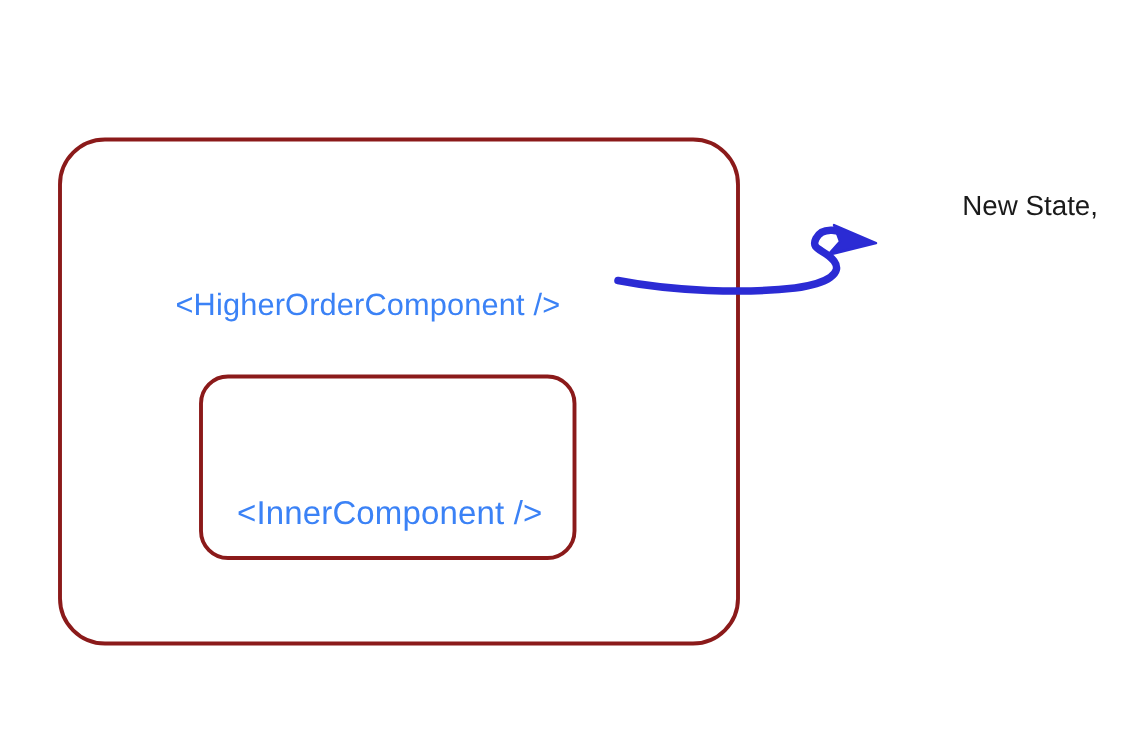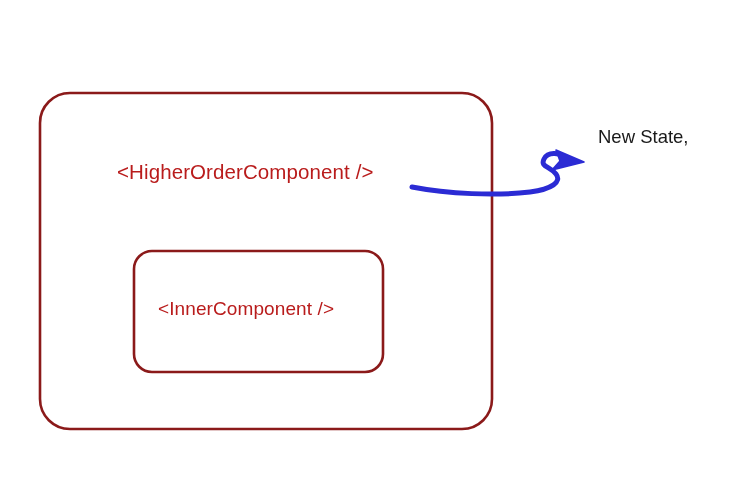--- a/index.html
+++ b/index.html
@@ -20,41 +20,42 @@
   }
   .diagram-svg {
     position: absolute;
     left: 0;
     top: 0;
     width: 750px;
     height: 500px;
   }
   .box-label {
     position: absolute;
-    color: #b91c1c;
+    color: #3b82f6;
     white-space: nowrap;
     letter-spacing: 0.1px;
     line-height: 1;
+    margin-top: 32px;
   }
   #hoc-label {
     left: 117px;
     top: 162px;
     font-size: 20.5px;
   }
   #inner-label {
     left: 158px;
     top: 299px;
-    font-size: 19px;
+    font-size: 22px;
   }
   #annotation-text {
     position: absolute;
     left: 598px;
     top: 124px;
     width: 134px;
-    text-align: left;
+    text-align: right;
     color: #1a1a1a;
     font-size: 18.5px;
     line-height: 26px;
   }
   #annotation-text div {
     white-space: nowrap;
   }
 </style>
 </head>
 <body>

